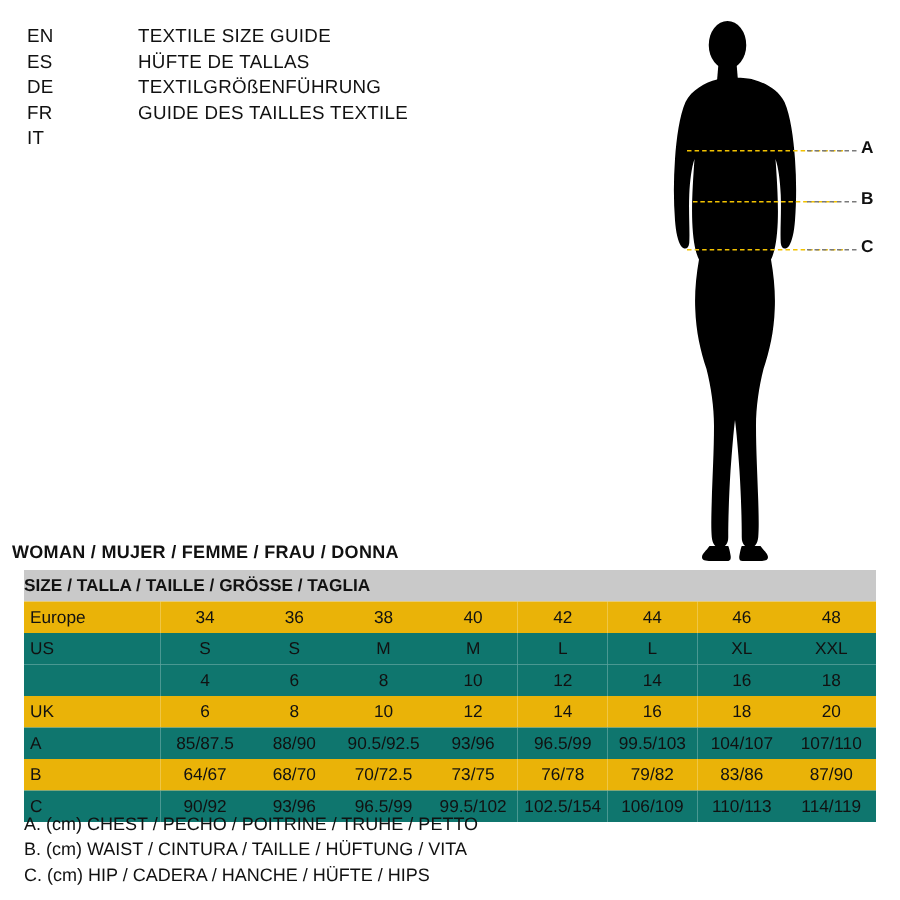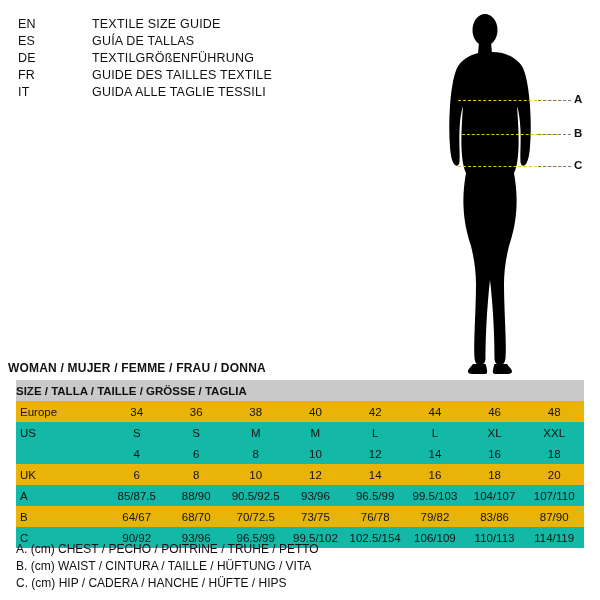--- a/index.html
+++ b/index.html
@@ -100,21 +100,21 @@
     height: 17px;
     vertical-align: middle;
   }
   .row-header td {
     background: #c9c9c9;
     font-weight: bold;
     font-size: 11.5px;
     padding-left: 4px;
   }
   .row-shade td {
-    background: #14b8a6;
+    background: #0f766e;
   }
   .row-plain td {
     background: #eab308;
   }
   .col-label {
     width: 88px;
     padding-left: 4px !important;
     text-align: left;
   }
   .cell {
@@ -140,33 +140,32 @@
 
 <div class="page">
 
   <div class="lang-block">
     <div class="lang-row">
       <span class="lang-code">EN</span>
       <span class="lang-text">TEXTILE SIZE GUIDE</span>
     </div>
     <div class="lang-row">
       <span class="lang-code">ES</span>
-      <span class="lang-text">GUÍA DE TALLAS</span>
+      <span class="lang-text">HÜFTE DE TALLAS</span>
     </div>
     <div class="lang-row">
       <span class="lang-code">DE</span>
       <span class="lang-text">TEXTILGRÖßENFÜHRUNG</span>
     </div>
     <div class="lang-row">
       <span class="lang-code">FR</span>
       <span class="lang-text">GUIDE DES TAILLES TEXTILE</span>
     </div>
     <div class="lang-row">
       <span class="lang-code">IT</span>
-      <span class="lang-text">GUIDA ALLE TAGLIE TESSILI</span>
     </div>
   </div>
 
   <div class="figure-area">
     <svg class="figure-svg" width="165" height="370" viewBox="0 0 165 370">
       <g fill="#000000">
 
         <ellipse cx="55" cy="22" rx="12.5" ry="16"></ellipse>
 
         <path d="M49,34 L61,34 L62,46 L48,46 Z"></path>

